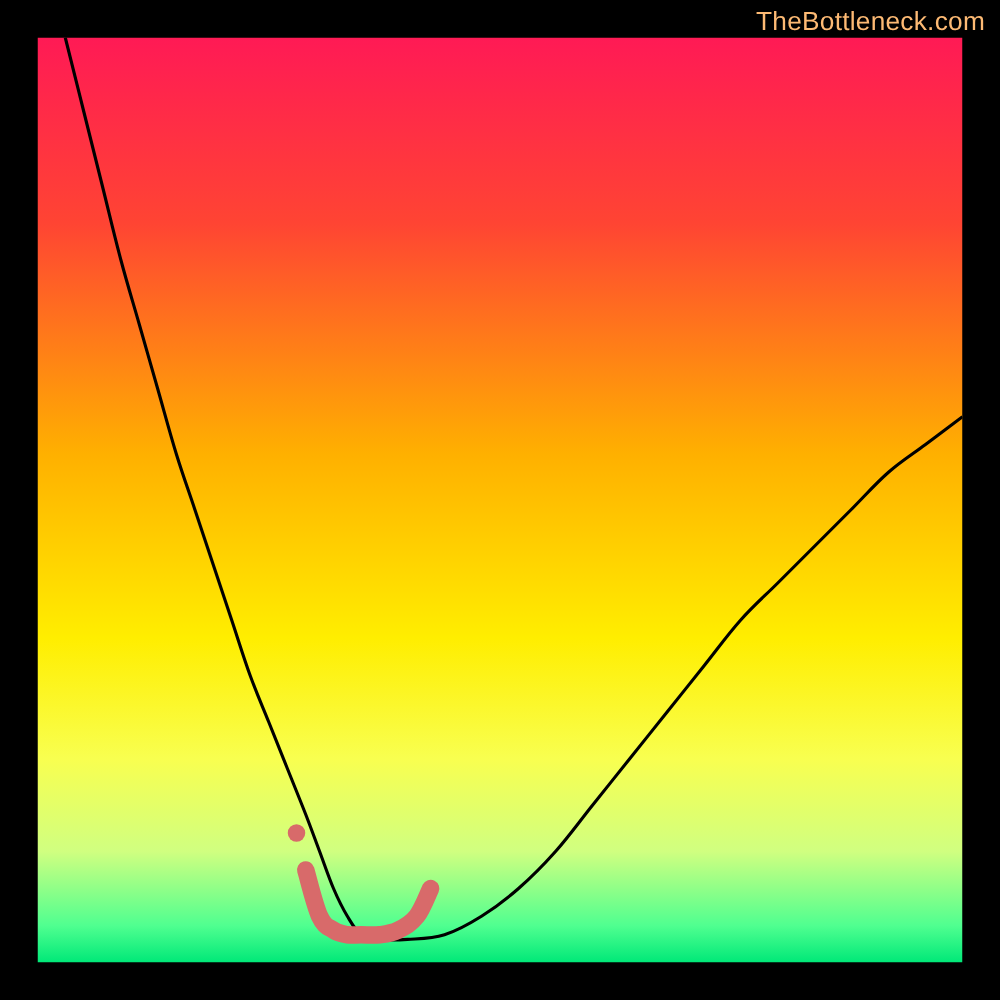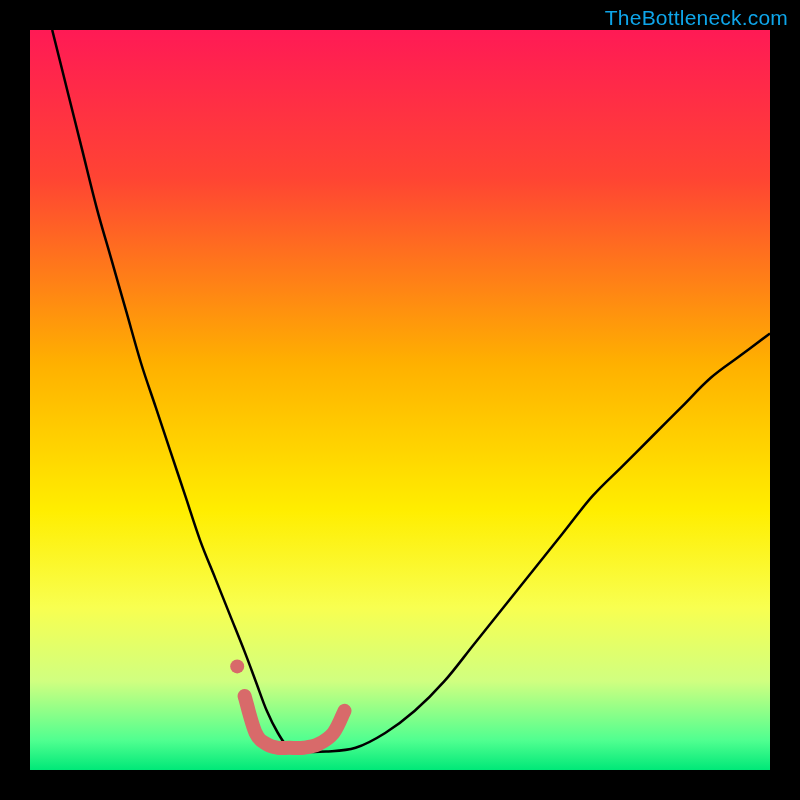--- a/index.html
+++ b/index.html
@@ -15,21 +15,21 @@
     position: absolute;
     top: 30px;
     left: 30px;
     width: 740px;
     height: 740px;
   }
   .watermark {
     position: absolute;
     top: 6px;
     right: 12px;
-    color: #0ea5e9;
+    color: #fdba74;
     font-size: 21px;
     font-weight: 500;
     letter-spacing: 0.2px;
   }
   svg {
     display: block;
   }
 </style>
 </head>
 <body>

